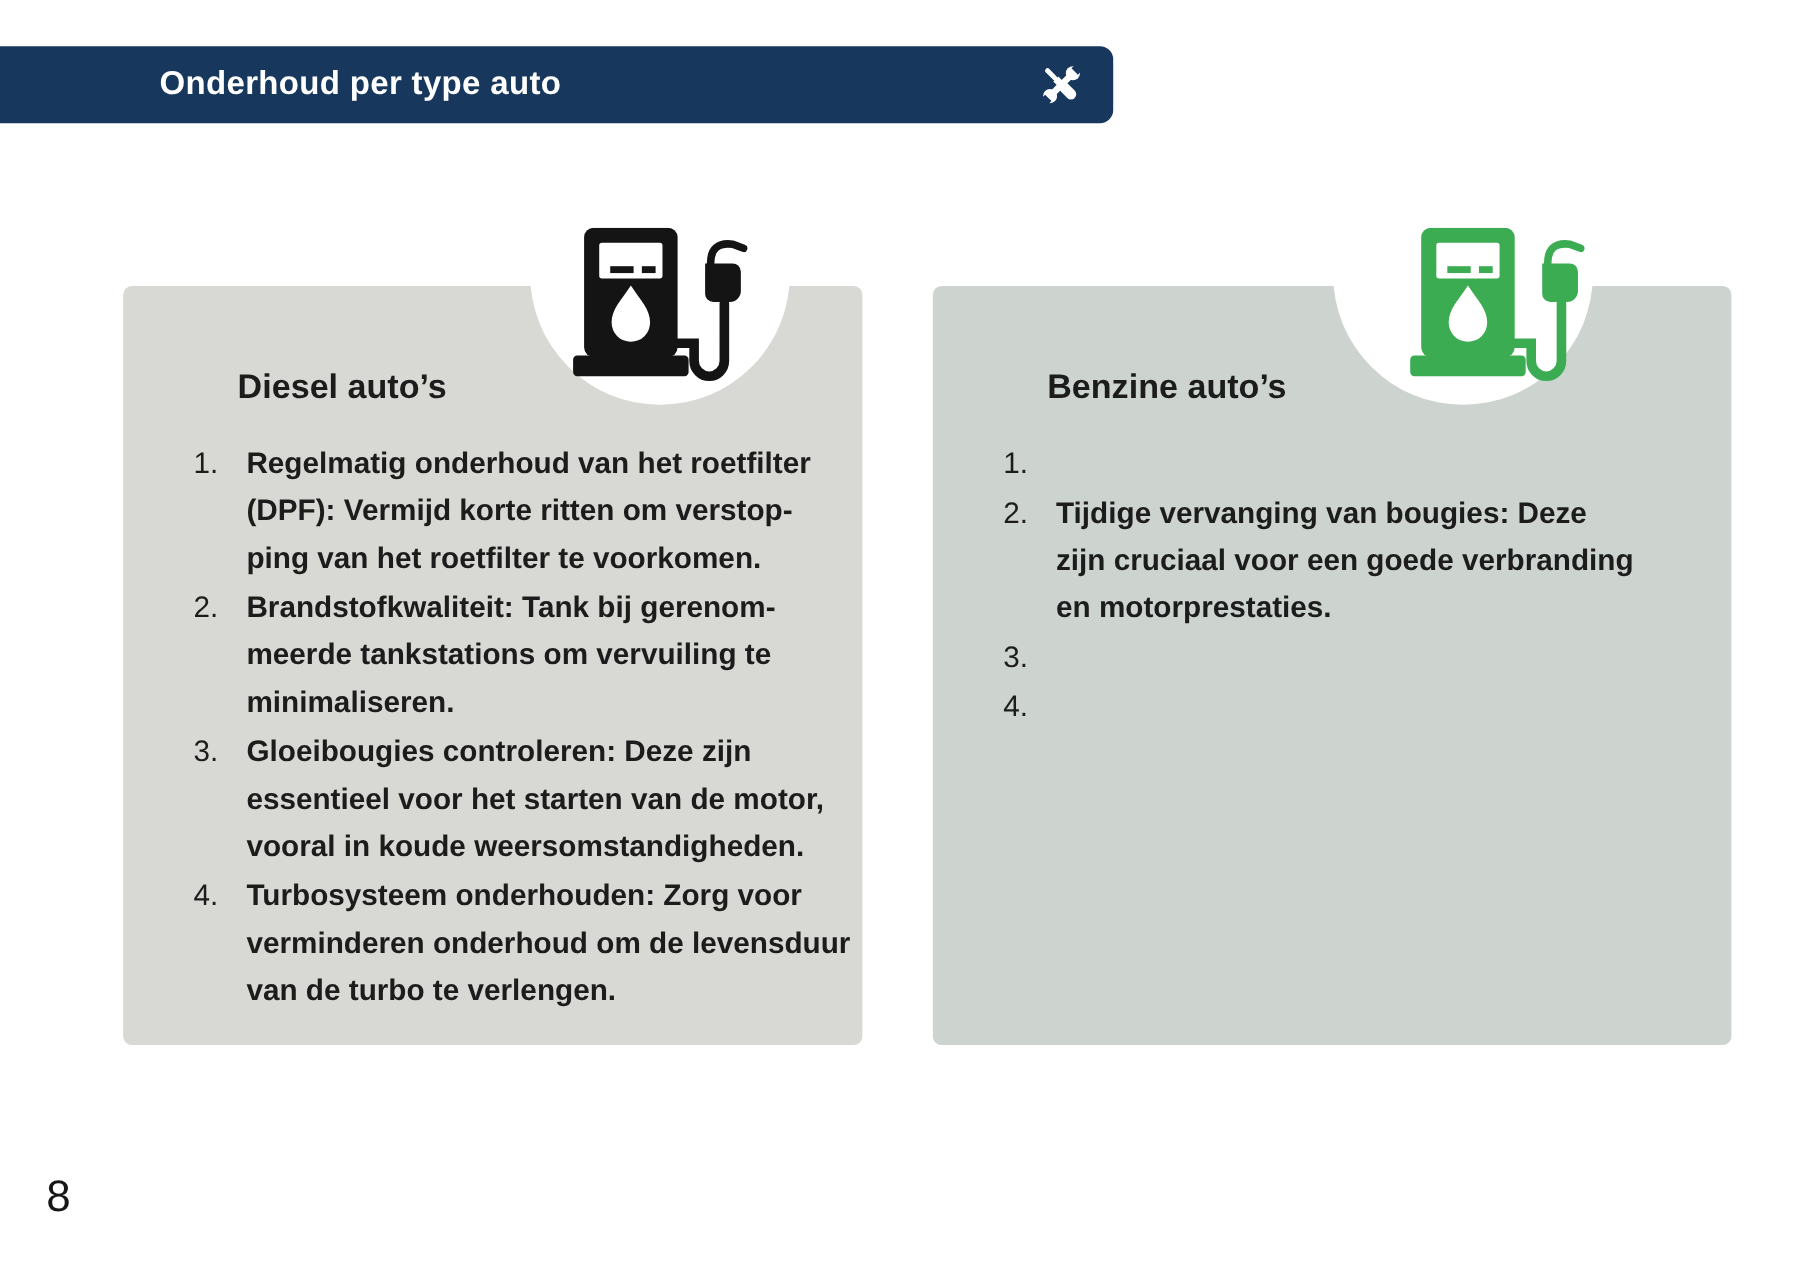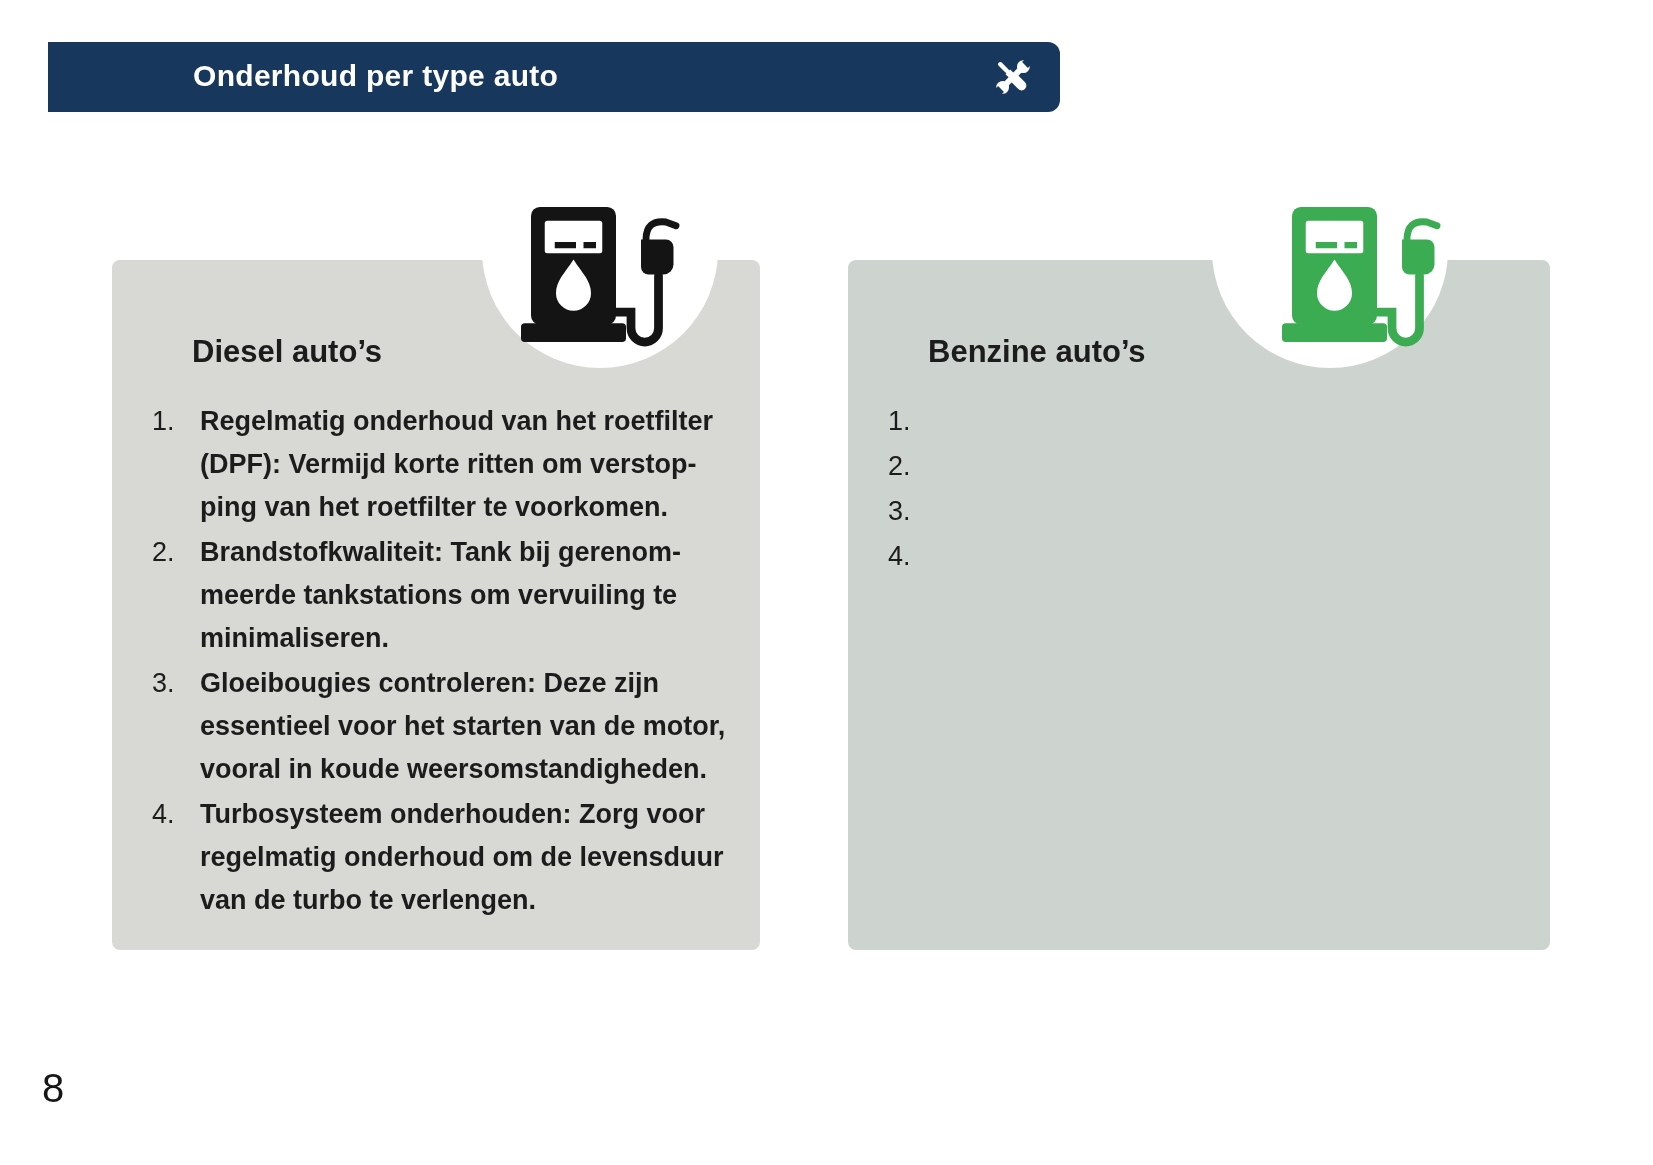--- a/index.html
+++ b/index.html
@@ -9,36 +9,36 @@
     background:#ffffff;
     font-family:"Liberation Sans", sans-serif;
     overflow:hidden;
   }
   
   .header-bar{
     position:absolute;left:0;top:42px;
     width:1012px;height:70px;
     background:var(--header-bg,#17375d);
     border-radius:0 12px 12px 0;
-    margin-left:48px;
   }
   .header-title{
     position:absolute;left:145px;top:50%;
     transform:translateY(-52%);
     color:#ffffff;font-size:30px;font-weight:bold;
     letter-spacing:.3px;white-space:nowrap;
   }
   .header-icon{
     position:absolute;right:25px;top:13px;
     width:44px;height:44px;color:#ffffff;
   }
   
   .card{
     position:absolute;top:260px;height:690px;
     border-radius:8px;
+    padding-left:24px;
   }
   .card.diesel{left:112px;width:648px;background:var(--diesel-card-bg,#d8d9d4);}
   .card.benzine{left:848px;width:702px;background:var(--benzine-card-bg,#cdd4d0);}
   .card-title{
     margin:74px 0 30px 80px;
     font-size:31px;font-weight:bold;
     color:var(--text,#1c1c1c);
   }
   .item{
     display:flex;
@@ -107,32 +107,35 @@
     </div>
     <div class="item">
       <span class="item-number">3.</span>
       <span class="item-text">Gloeibougies controleren: Deze zijn
 essentieel voor het starten van de motor,
 vooral in koude weersomstandigheden.</span>
     </div>
     <div class="item">
       <span class="item-number">4.</span>
       <span class="item-text">Turbosysteem onderhouden: Zorg voor
-regelmatig onderhoud om de levensduur
+verminderen onderhoud om de levensduur
 van de turbo te verlengen.</span>
     </div>
   </div>
 
   <div class="card benzine">
     <div class="card-title">Benzine auto’s</div>
     <div class="item">
       <span class="item-number">1.</span>
     </div>
     <div class="item">
       <span class="item-number">2.</span>
+      <span class="item-text">Tijdige vervanging van bougies: Deze
+zijn cruciaal voor een goede verbranding
+en motorprestaties.</span>
     </div>
     <div class="item">
       <span class="item-number">3.</span>
     </div>
     <div class="item">
       <span class="item-number">4.</span>
     </div>
   </div>
 
   <div class="notch diesel"></div>

